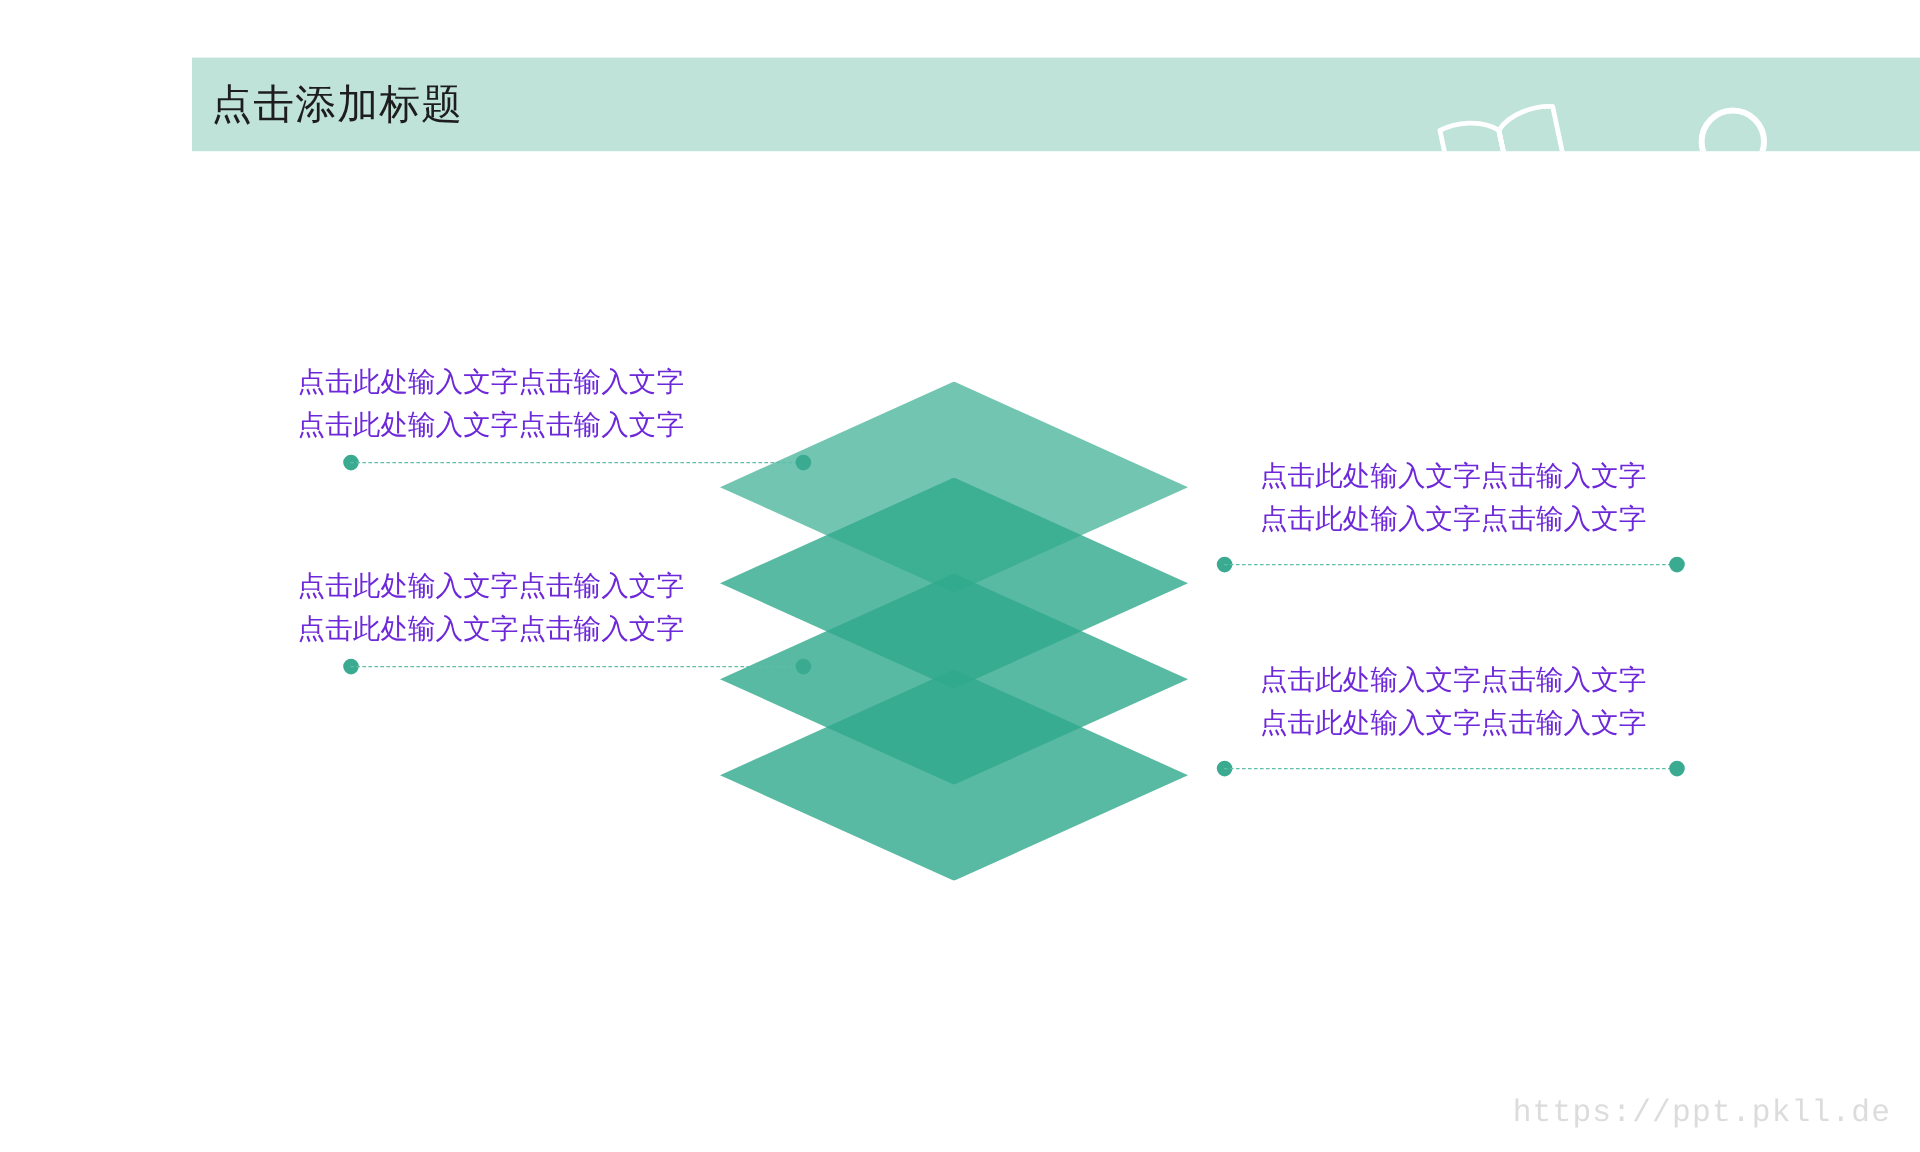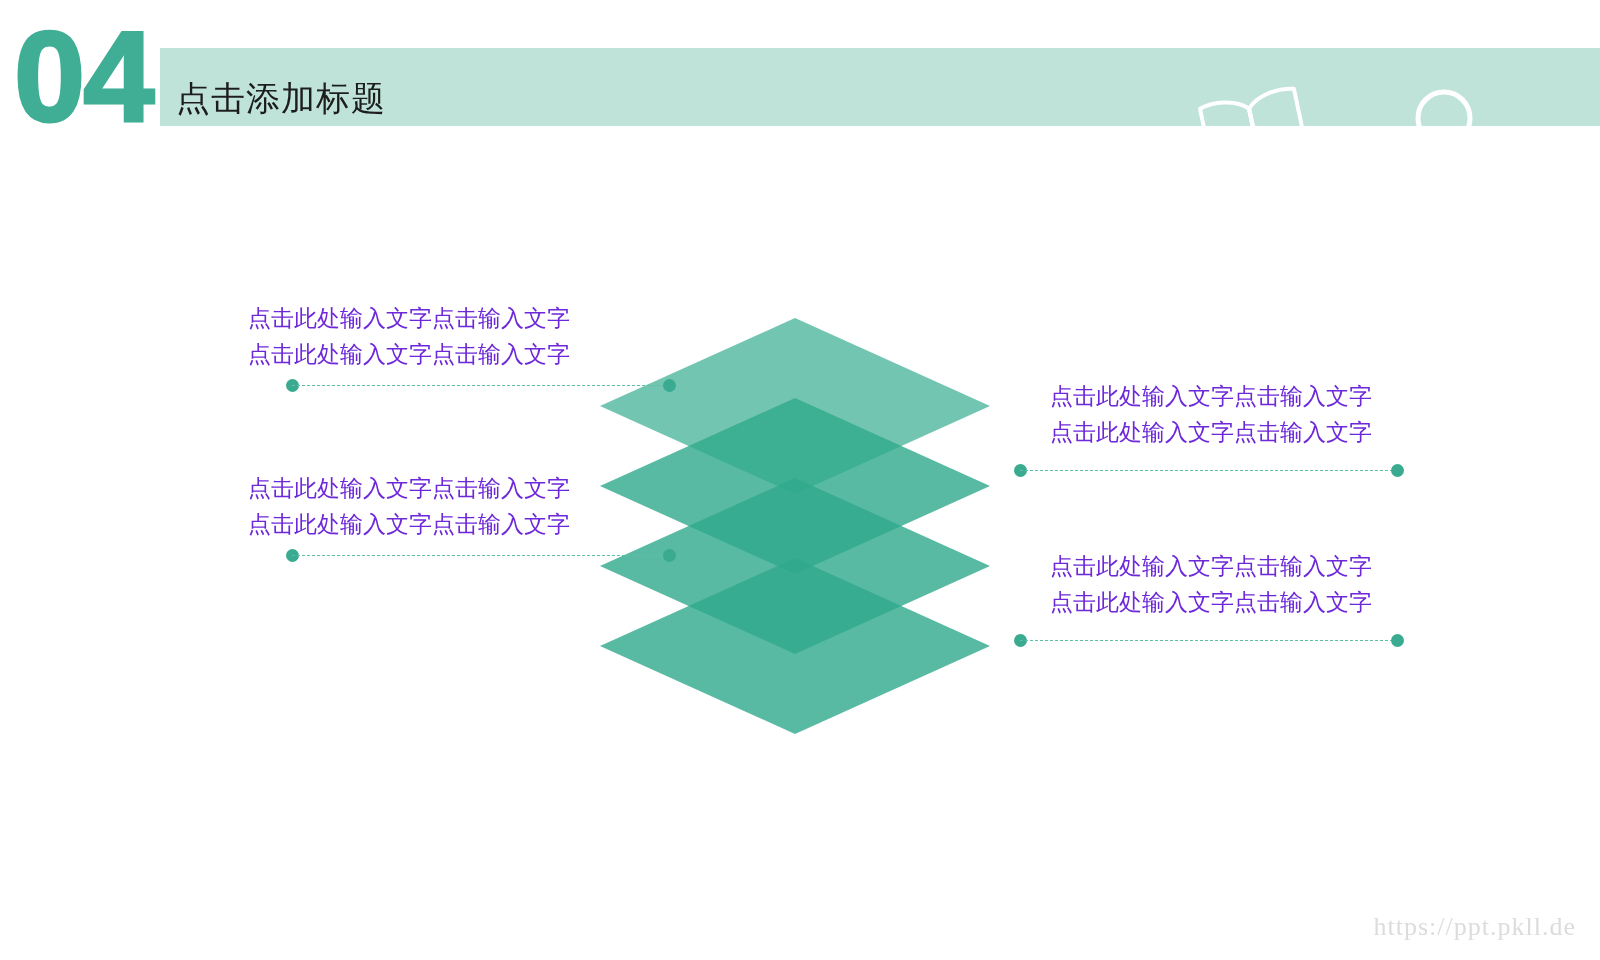--- a/index.html
+++ b/index.html
@@ -45,21 +45,21 @@
     font-size: 128px;
     line-height: 118px;
     letter-spacing: -2px;
     color: #3fae95;
     z-index: 5;
     -webkit-text-stroke: 3px #3fae95;
   }
   .header-title {
     position: absolute;
     left: 176px;
-    top: 70px;
+    top: 59px;
     font-size: 34px;
     line-height: 56px;
     color: #1d1d1d;
     letter-spacing: 1px;
     z-index: 6;
     white-space: nowrap;
   }
 
   
   .deco {
@@ -152,21 +152,21 @@
   .callout-right .callout-text { padding-left: 36px; }
 
   
   .watermark {
     position: absolute;
     right: 24px;
     bottom: 18px;
     font-size: 26px;
     color: #dcdcdc;
     letter-spacing: 1px;
-    font-family: Liberation Serif, serif;
+    font-family: Liberation Mono, monospace;
   }
 </style>
 </head>
 <body>
 
 <div id="slide">
 
   <div class="header-band">
 
     <span class="deco deco-book">
@@ -184,21 +184,20 @@
         <g fill="none" stroke="#ffffff" stroke-width="5" stroke-linecap="round">
           <circle cx="44" cy="42" r="26"></circle>
           <line x1="63" y1="61" x2="92" y2="93"></line>
           <line x1="66" y1="56" x2="95" y2="88"></line>
         </g>
       </svg>
     </span>
 
   </div>
 
-  <div class="header-number">04</div>
   <div class="header-title">点击添加标题</div>
 
   <div class="layers">
     <div class="layer layer-1"></div>
     <div class="layer layer-2"></div>
     <div class="layer layer-3"></div>
     <div class="layer layer-4"></div>
   </div>
 
   <div class="callout callout-left callout-tl">

